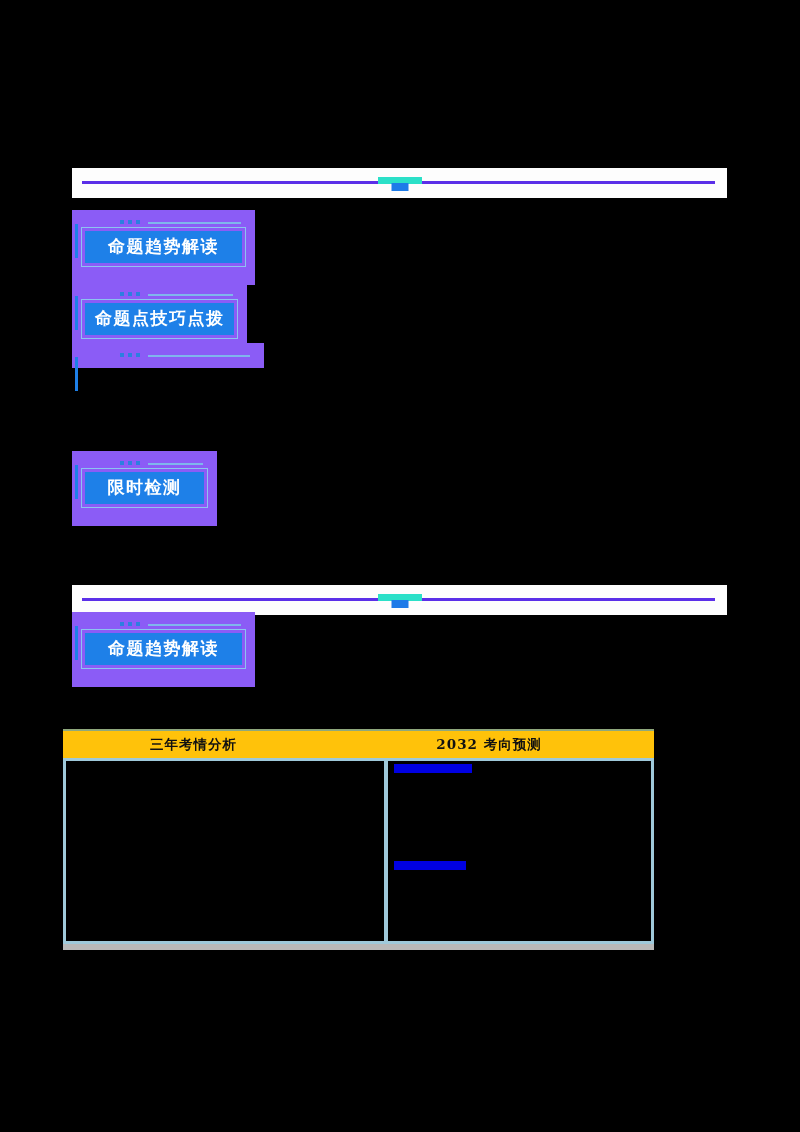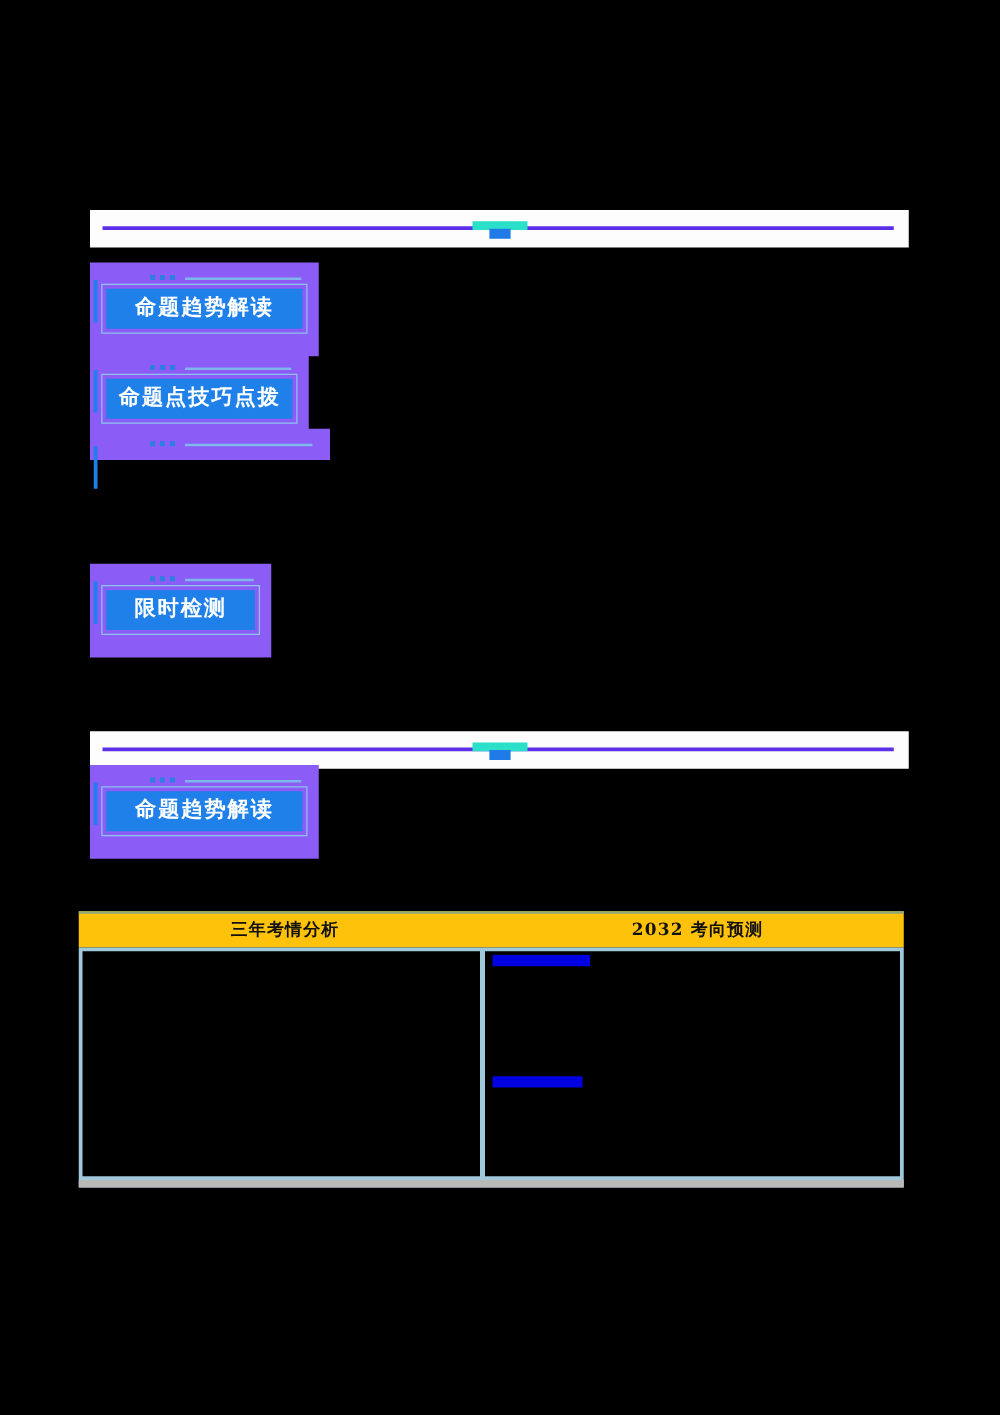--- a/index.html
+++ b/index.html
@@ -112,21 +112,21 @@
     width: 3px;
     height: 34px;
     background: #1E80E8;
   }
 
   
   .table-wrap {
     position: absolute;
     left: 63px;
     top: 729px;
-    width: 660px;
+    width: 591px;
     box-sizing: border-box;
   }
   .t-head {
     display: flex;
     background: #FFC20A;
     height: 27px;
     border-top: 2px solid #8FA87C;
   }
   .t-head .th {
     flex: 1 1 0;

